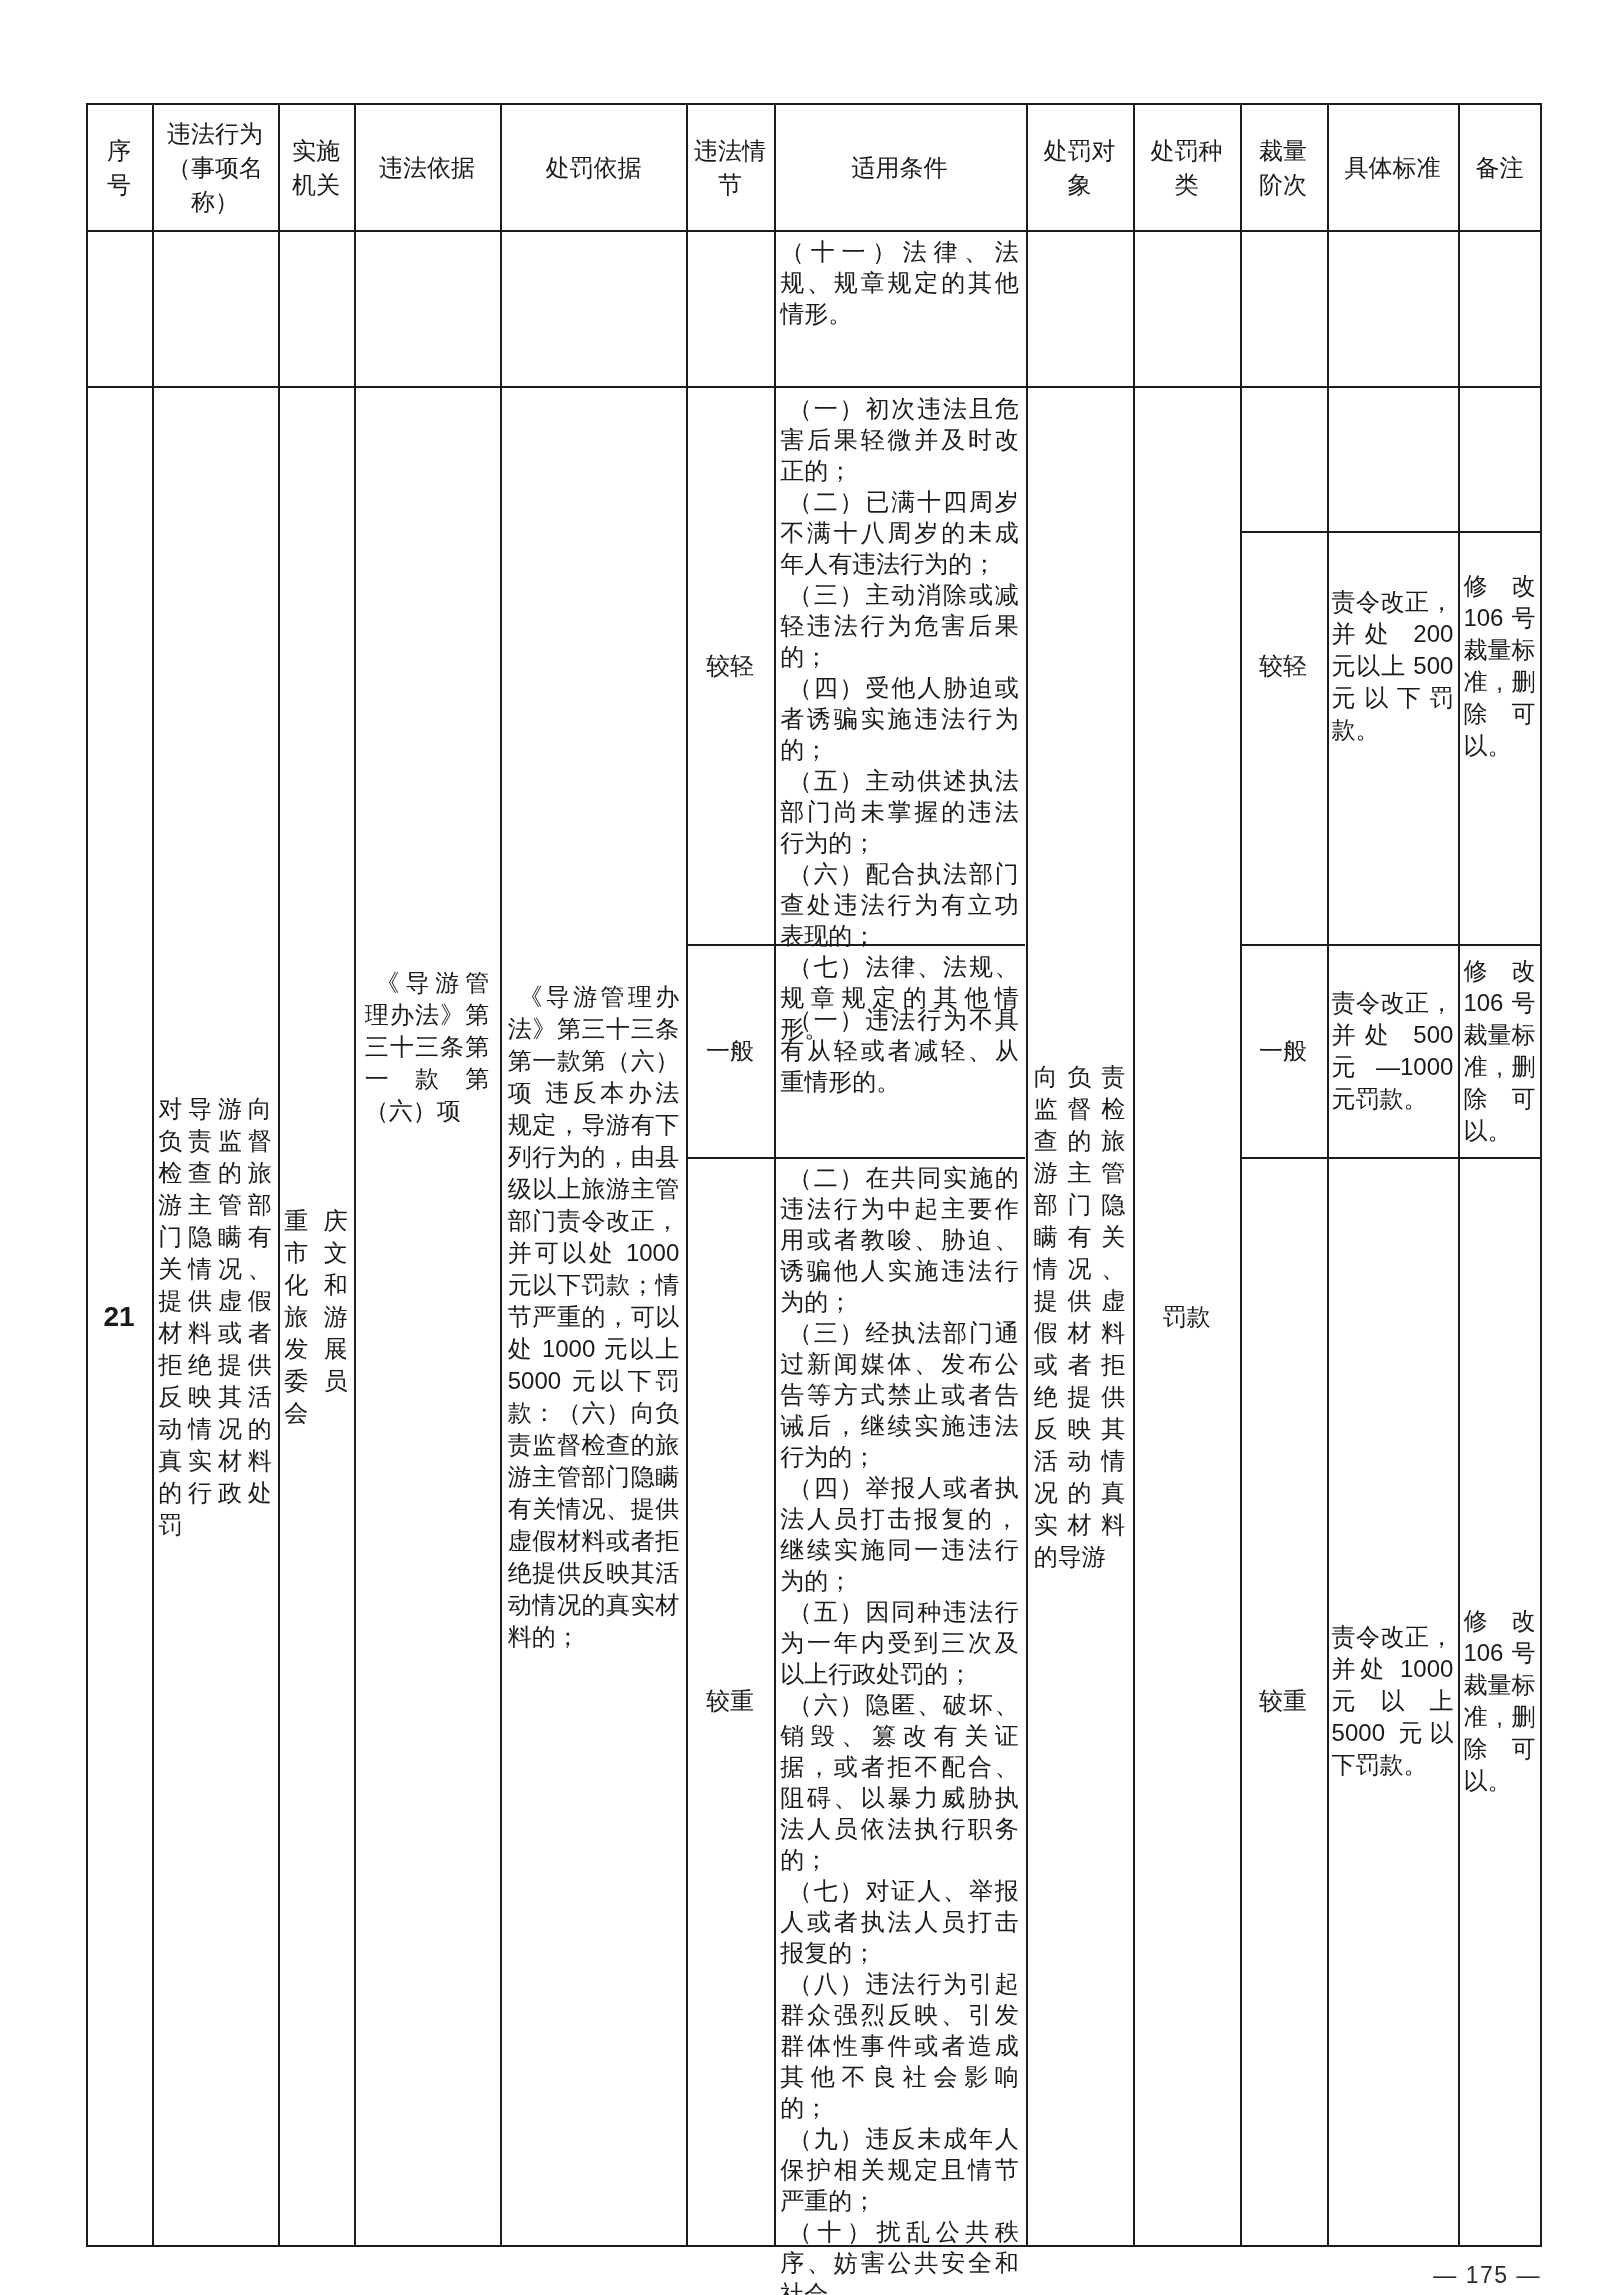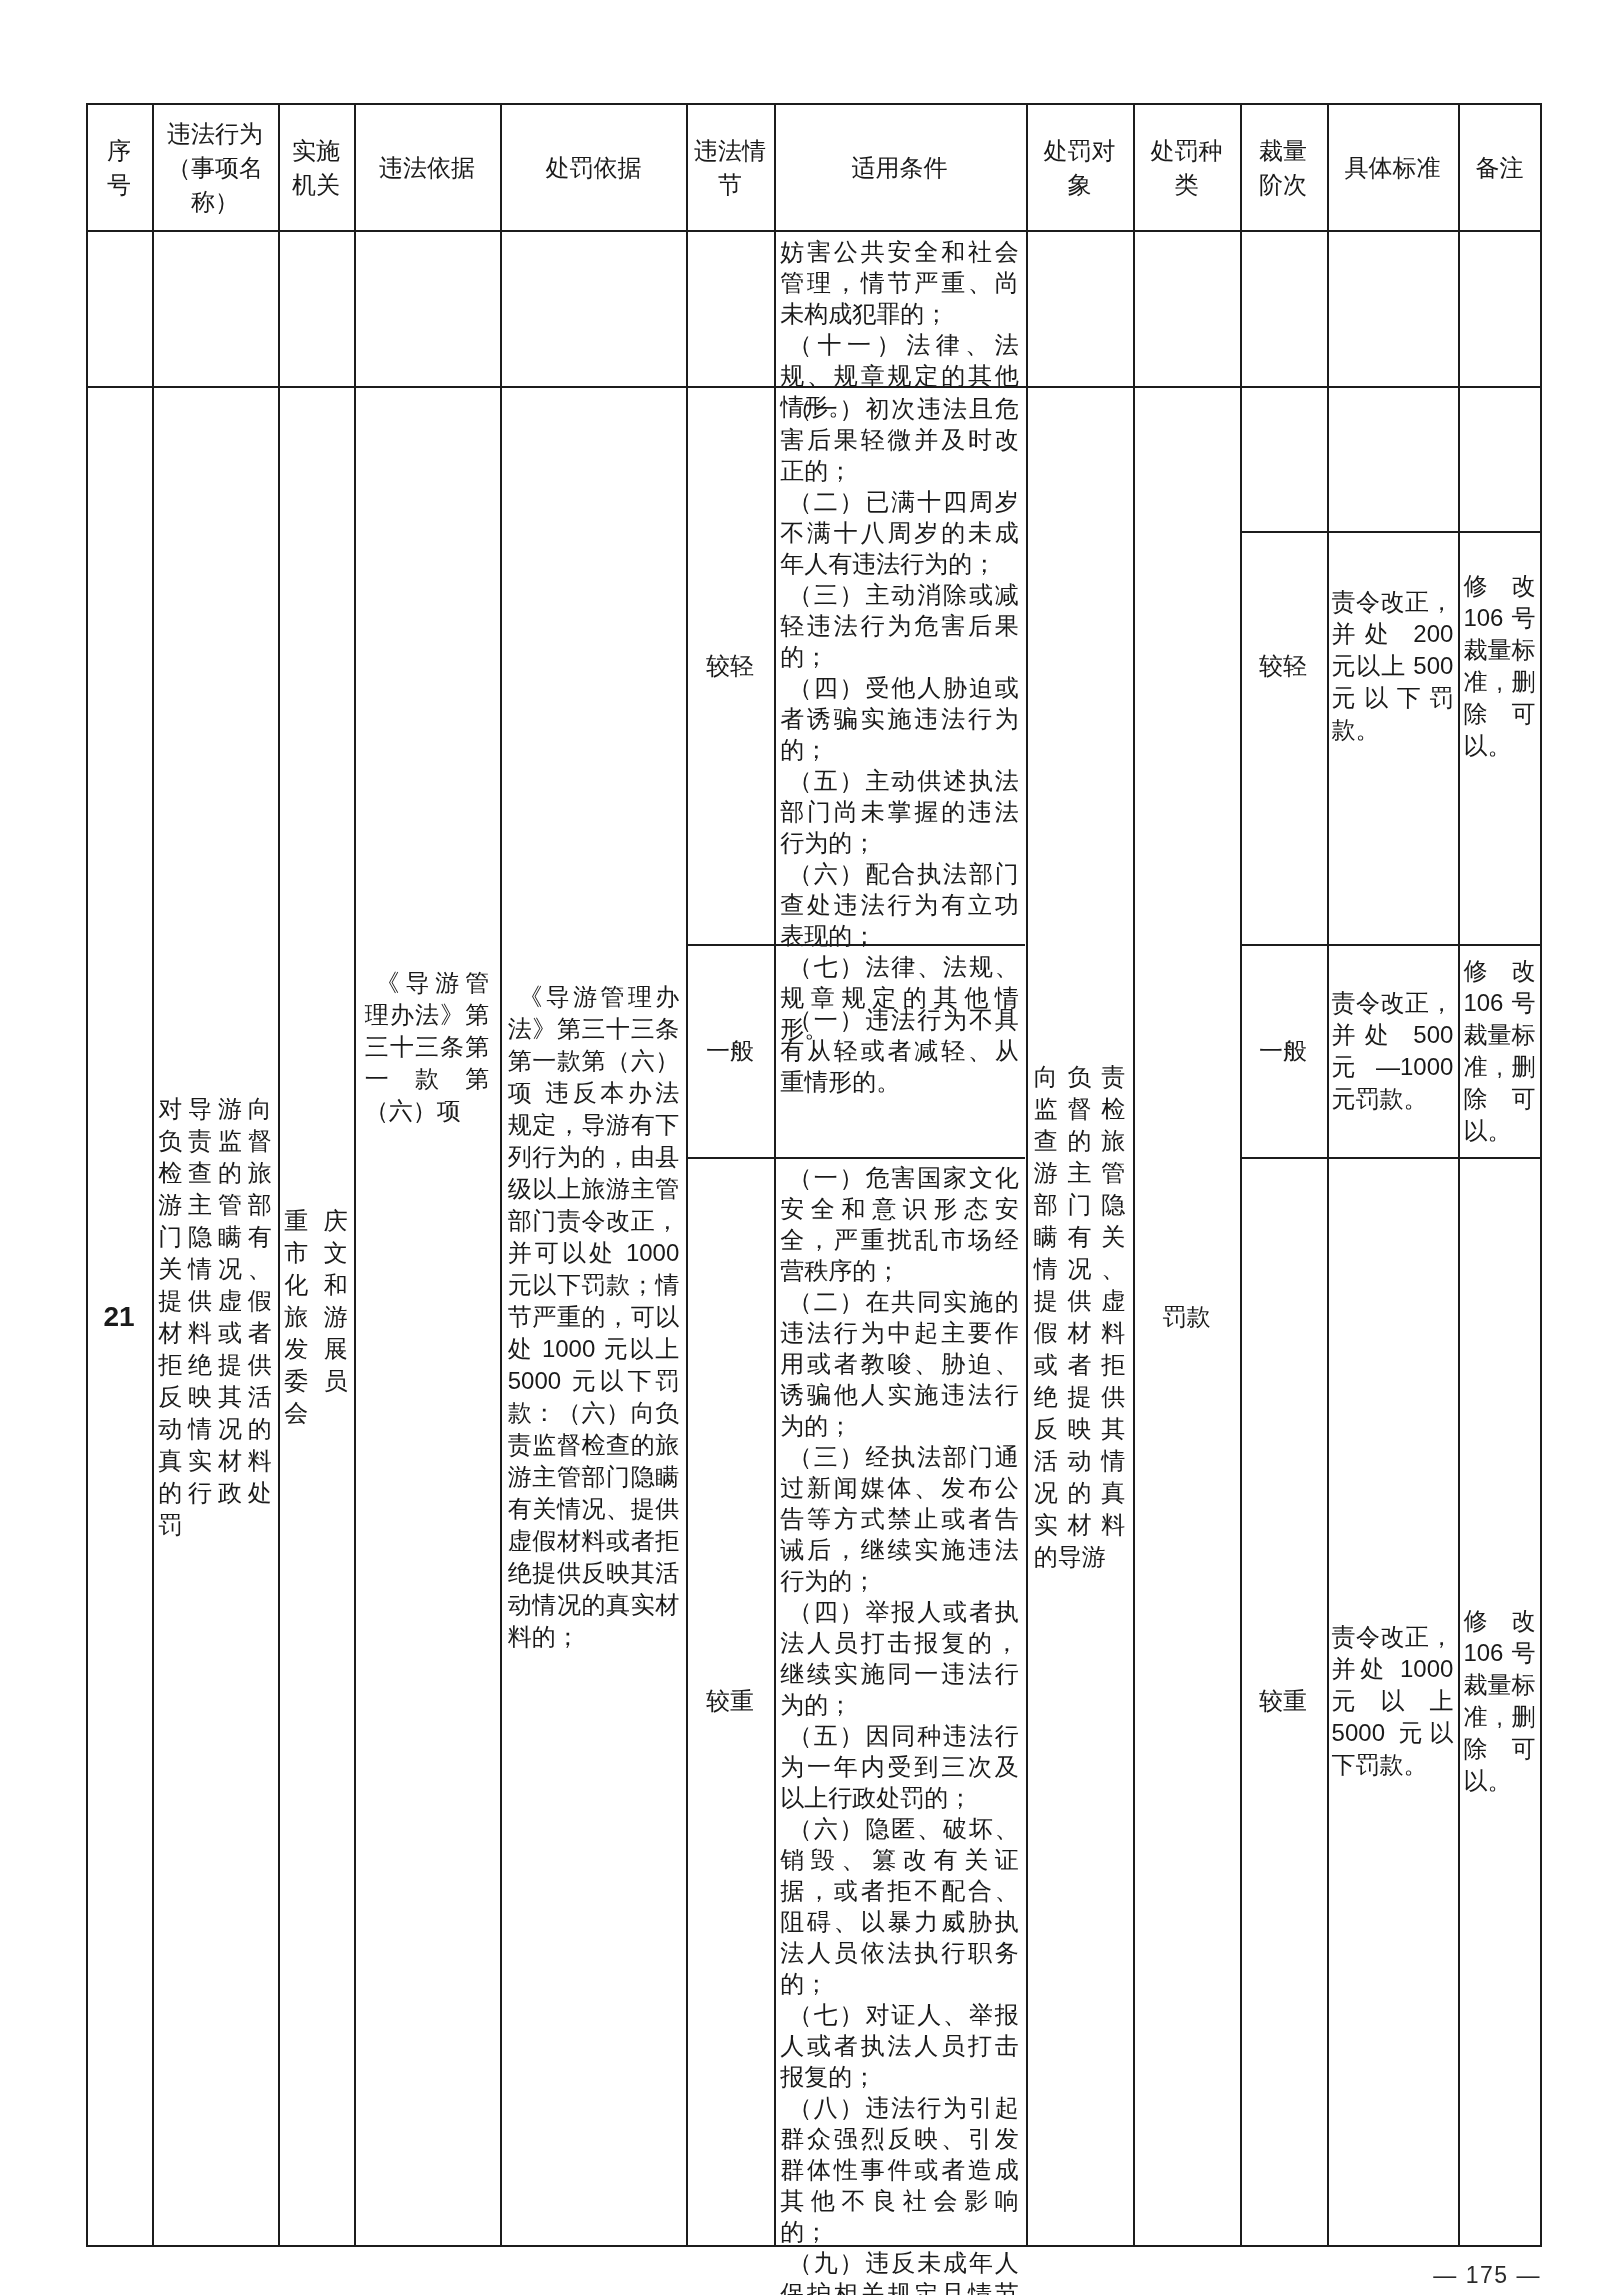--- a/index.html
+++ b/index.html
@@ -90,21 +90,20 @@
     <div class="txt hdr">裁量阶次</div>
   </div>
   <div class="cell" style="left:1327px;top:103px;width:131px;height:129px;">
     <div class="txt hdr">具体标准</div>
   </div>
   <div class="cell" style="left:1458px;top:103px;width:83px;height:129px;">
     <div class="txt hdr">备注</div>
   </div>
 
   <div class="cell top-align cond no-first-indent" style="left:774px;top:231px;width:251px;height:157px;display:block;">
-      <p>妨害公共安全和社会管理，情节严重、尚未构成犯罪的；</p>
       <p>（十一）法律、法规、规章规定的其他情形。</p>
     </div>
 
   <div class="cell" style="left:86px;top:388px;width:66px;height:1857px;">
     <div class="txt center-text seq-num">21</div>
   </div>
   <div class="cell" style="left:152px;top:388px;width:126px;height:1857px;padding:0 6.2px;">
     <div class="txt just">对导游向负责监督检查的旅游主管部门隐瞒有关情况、提供虚假材料或者拒绝提供反映其活动情况的真实材料的行政处罚</div>
   </div>
   <div class="cell" style="left:278px;top:388px;width:76px;height:1857px;padding:0 6.2px;">
@@ -160,21 +159,20 @@
     <div class="txt just">责令改正，并处 500 元—1000 元罚款。</div>
   </div>
   <div class="cell" style="left:1458px;top:944px;width:83px;height:213px;padding:0 5.4px;">
     <div class="txt just">修改106号裁量标准,删除可以。</div>
   </div>
 
   <div class="cell" style="left:686px;top:1157px;width:88px;height:1088px;">
     <div class="txt center-text">较重</div>
   </div>
   <div class="cell top-align cond" style="left:774px;top:1157px;width:251px;height:1088px;display:block;">
-      <p>（一）危害国家文化安全和意识形态安全，严重扰乱市场经营秩序的；</p>
       <p>（二）在共同实施的违法行为中起主要作用或者教唆、胁迫、诱骗他人实施违法行为的；</p>
       <p>（三）经执法部门通过新闻媒体、发布公告等方式禁止或者告诫后，继续实施违法行为的；</p>
       <p>（四）举报人或者执法人员打击报复的，继续实施同一违法行为的；</p>
       <p>（五）因同种违法行为一年内受到三次及以上行政处罚的；</p>
       <p>（六）隐匿、破坏、销毁、篡改有关证据，或者拒不配合、阻碍、以暴力威胁执法人员依法执行职务的；</p>
       <p>（七）对证人、举报人或者执法人员打击报复的；</p>
       <p>（八）违法行为引起群众强烈反映、引发群体性事件或者造成其他不良社会影响的；</p>
       <p>（九）违反未成年人保护相关规定且情节严重的；</p>
       <p>（十）扰乱公共秩序、妨害公共安全和社会</p>
     </div>

